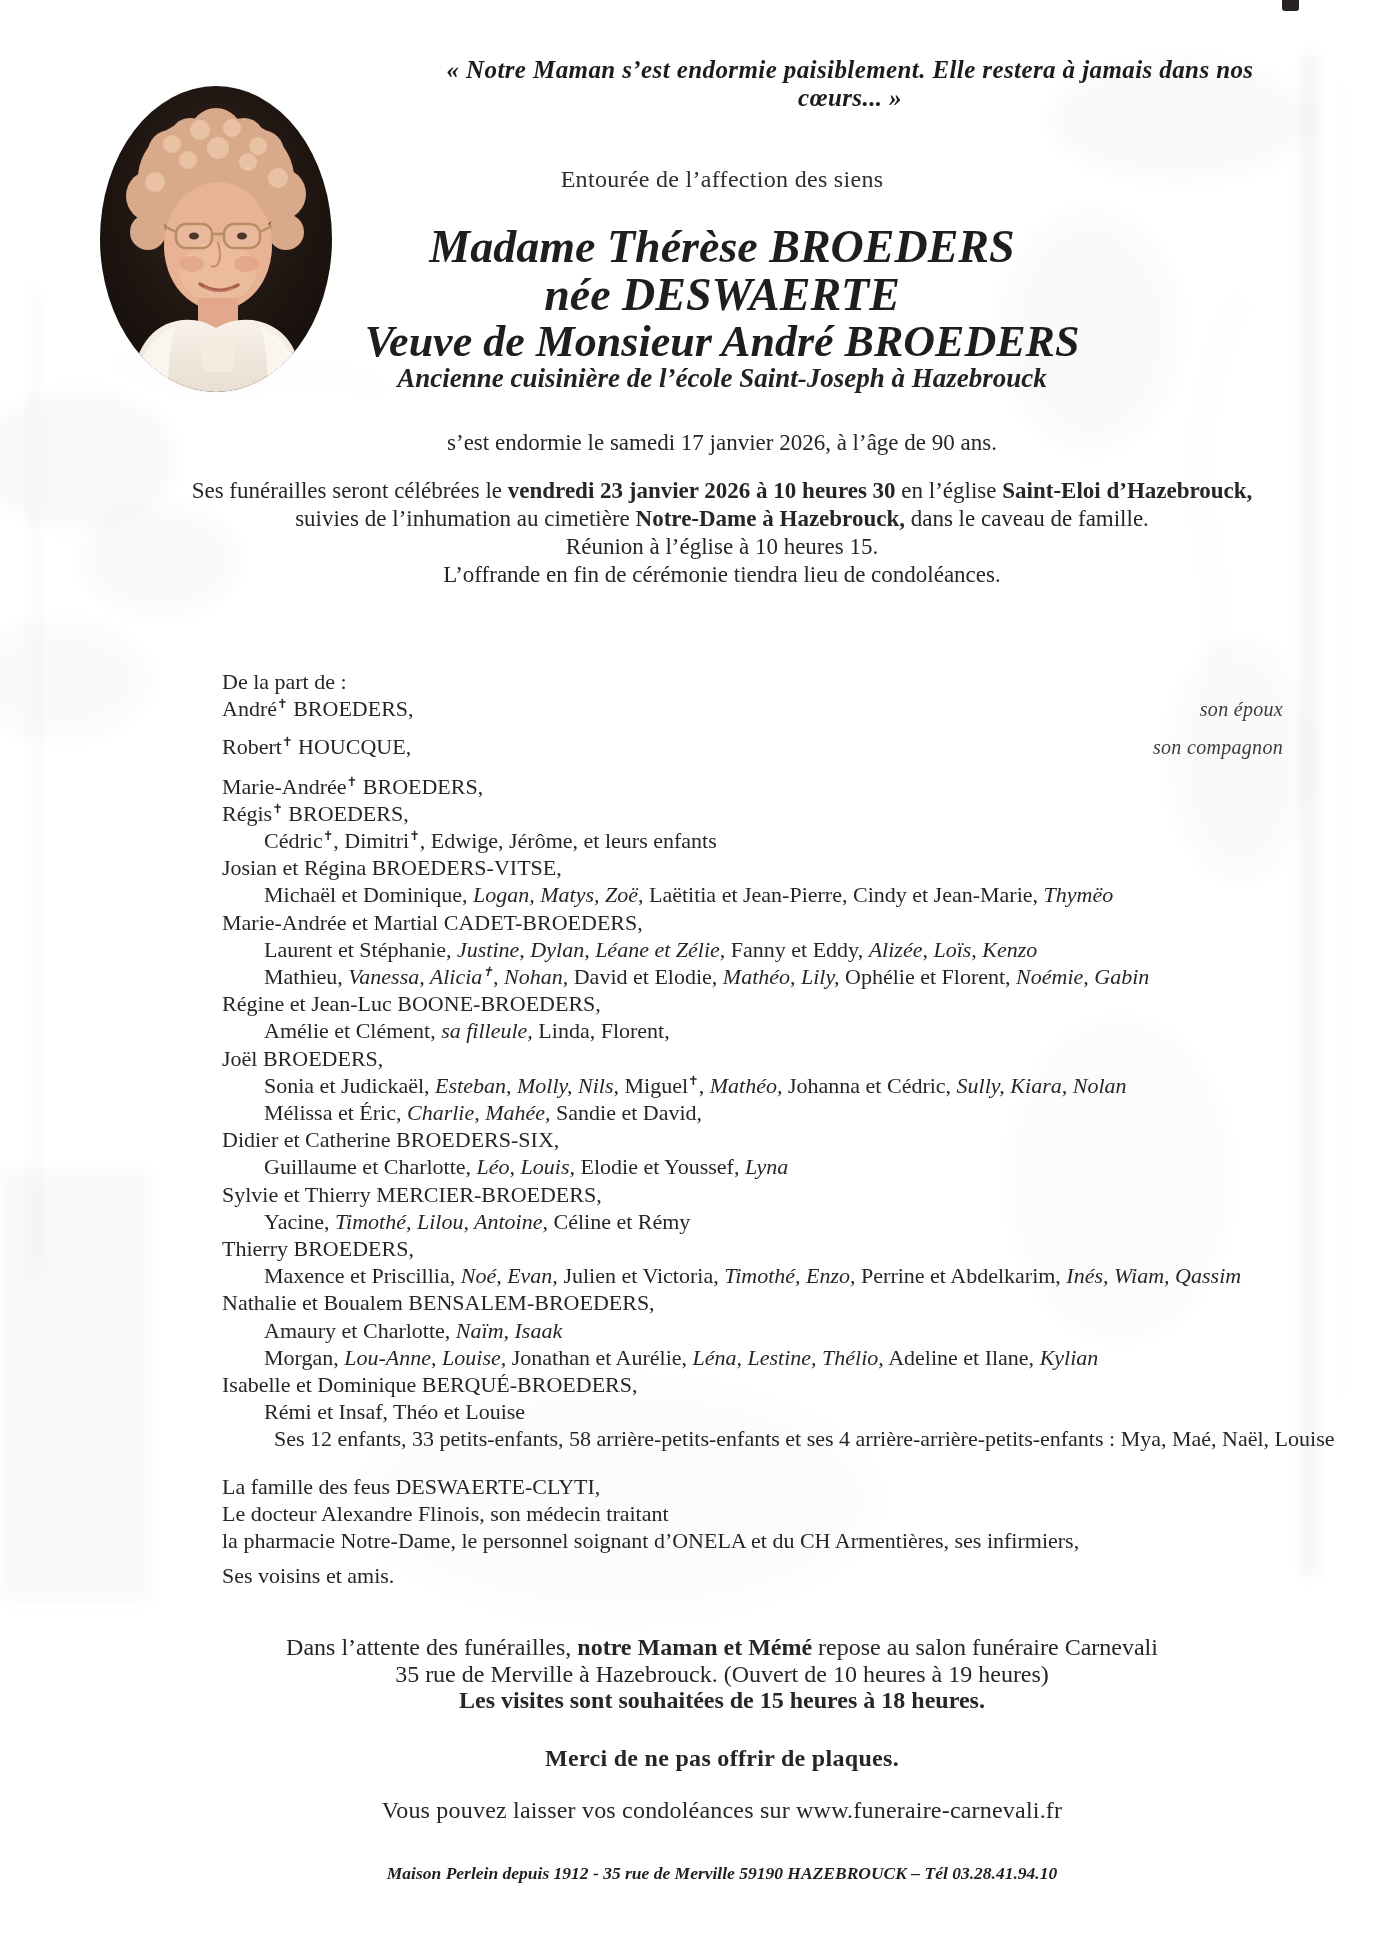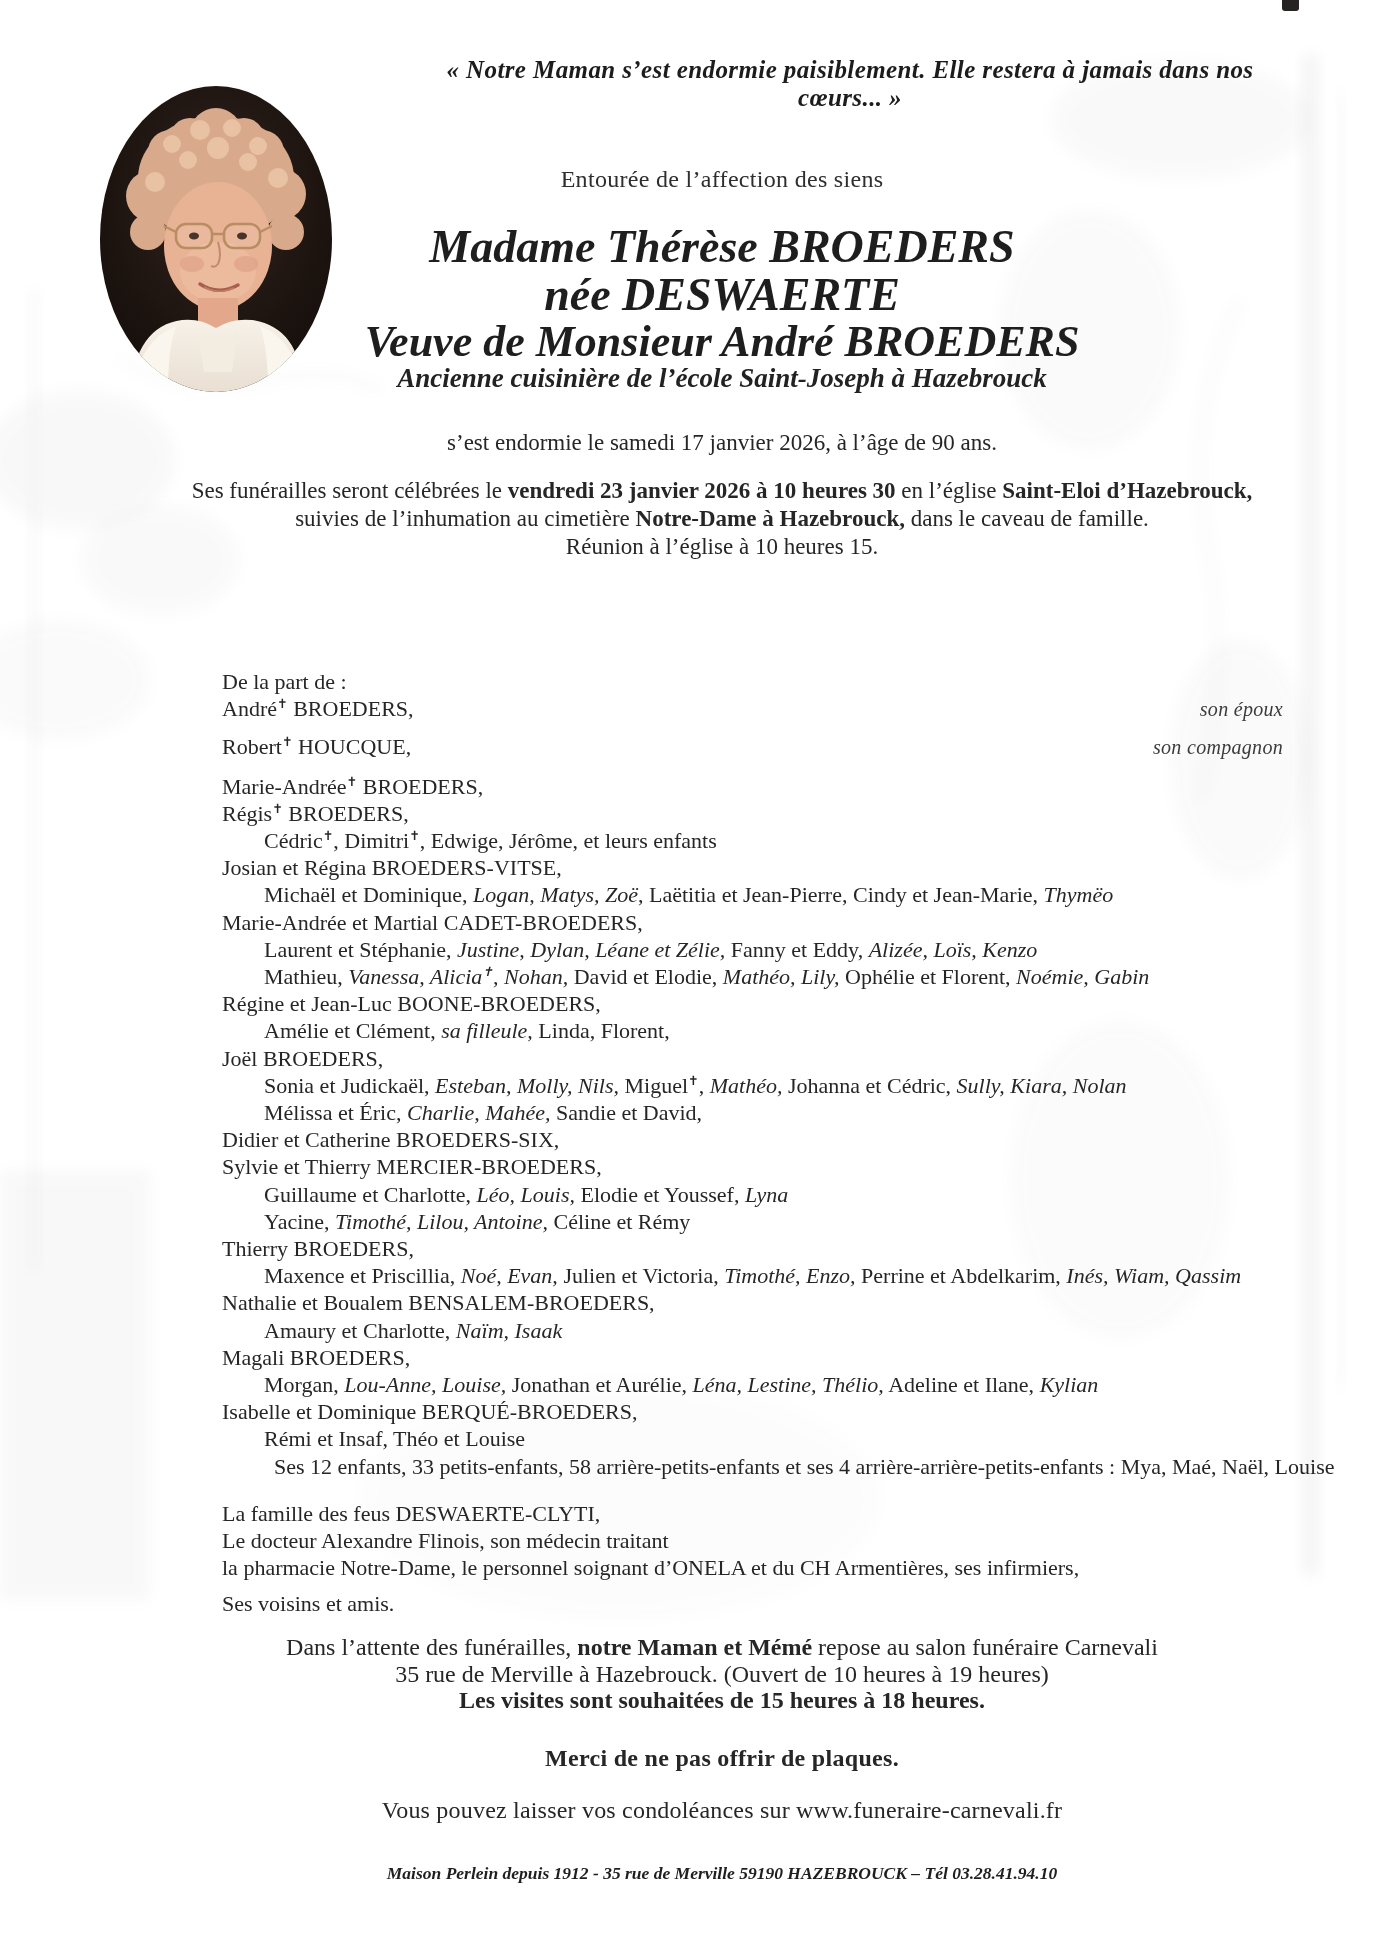--- a/index.html
+++ b/index.html
@@ -169,20 +169,21 @@
 <div class="content centered name name1">Madame Thérèse BROEDERS</div>
 <div class="content centered name name2">née DESWAERTE</div>
 <div class="content centered name name3">Veuve de Monsieur André BROEDERS</div>
 <div class="content centered subtitle">Ancienne cuisinière de l’école Saint-Joseph à Hazebrouck</div>
 <div class="content centered death">s’est endormie le samedi 17 janvier 2026, à l’âge de 90 ans.</div>
 
 <div class="content centered ceremony">
   <div><span>Ses funérailles seront célébrées le </span><span class="bd">vendredi 23 janvier 2026 à 10 heures 30</span><span> en l’église </span><span class="bd">Saint-Eloi d’Hazebrouck,</span></div>
   <div><span>suivies de l’inhumation au cimetière </span><span class="bd">Notre-Dame à Hazebrouck,</span><span> dans le caveau de famille.</span></div>
   <div>Réunion à l’église à 10 heures 15.</div>
+  <div>L’offrande en fin de cérémonie tiendra lieu de condoléances.</div>
 </div>
 
 <div class="content family">
   <div class="fam-heading">De la part de :</div>
   <div>
       <div class="fam-row"><span><span>André</span><span class="sup">✝</span><span> BROEDERS,</span></span><span class="right-label">son époux</span></div>
       <div class="fam-row" style="margin-top: 11px;"><span><span>Robert</span><span class="sup">✝</span><span> HOUCQUE,</span></span><span class="right-label">son compagnon</span></div>
       <div class="fam-row" style="margin-top: 12px;"><span><span>Marie-Andrée</span><span class="sup">✝</span><span> BROEDERS,</span></span></div>
       <div class="fam-row"><span><span>Régis</span><span class="sup">✝</span><span> BROEDERS,</span></span></div>
       <div class="fam-row ind1"><span><span>Cédric</span><span class="sup">✝</span><span>, Dimitri</span><span class="sup">✝</span><span>, Edwige, Jérôme, et leurs enfants</span></span></div>
@@ -190,28 +191,27 @@
       <div class="fam-row ind1"><span><span>Michaël et Dominique, </span><span class="it">Logan, Matys, Zoë</span><span>, Laëtitia et Jean-Pierre, Cindy et Jean-Marie, </span><span class="it">Thymëo</span></span></div>
       <div class="fam-row"><span><span>Marie-Andrée et Martial CADET-BROEDERS,</span></span></div>
       <div class="fam-row ind1"><span><span>Laurent et Stéphanie, </span><span class="it">Justine, Dylan, Léane et Zélie,</span><span> Fanny et Eddy, </span><span class="it">Alizée, Loïs, Kenzo</span></span></div>
       <div class="fam-row ind1"><span><span>Mathieu, </span><span class="it">Vanessa, Alicia</span><span class="it sup">✝</span><span class="it">, Nohan,</span><span> David et Elodie, </span><span class="it">Mathéo, Lily,</span><span> Ophélie et Florent, </span><span class="it">Noémie, Gabin</span></span></div>
       <div class="fam-row"><span><span>Régine et Jean-Luc BOONE-BROEDERS,</span></span></div>
       <div class="fam-row ind1"><span><span>Amélie et Clément, </span><span class="it">sa filleule,</span><span> Linda, Florent,</span></span></div>
       <div class="fam-row"><span><span>Joël BROEDERS,</span></span></div>
       <div class="fam-row ind1"><span><span>Sonia et Judickaël, </span><span class="it">Esteban, Molly, Nils,</span><span> Miguel</span><span class="sup">✝</span><span>, </span><span class="it">Mathéo,</span><span> Johanna et Cédric, </span><span class="it">Sully, Kiara, Nolan</span></span></div>
       <div class="fam-row ind1"><span><span>Mélissa et Éric, </span><span class="it">Charlie, Mahée,</span><span> Sandie et David,</span></span></div>
       <div class="fam-row"><span><span>Didier et Catherine BROEDERS-SIX,</span></span></div>
+      <div class="fam-row ind1"><span><span>Guillaume et Charlotte, </span><span class="it">Léo, Louis,</span><span> Elodie et Youssef, </span><span class="it">Lyna</span></span></div>
       <div class="fam-row"><span><span>Sylvie et Thierry MERCIER-BROEDERS,</span></span></div>
-      <div class="fam-row ind1"><span><span>Guillaume et Charlotte, </span><span class="it">Léo, Louis,</span><span> Elodie et Youssef, </span><span class="it">Lyna</span></span></div>
       <div class="fam-row ind1"><span><span>Yacine, </span><span class="it">Timothé, Lilou, Antoine,</span><span> Céline et Rémy</span></span></div>
       <div class="fam-row"><span><span>Thierry BROEDERS,</span></span></div>
       <div class="fam-row ind1"><span><span>Maxence et Priscillia, </span><span class="it">Noé, Evan,</span><span> Julien et Victoria, </span><span class="it">Timothé, Enzo,</span><span> Perrine et Abdelkarim, </span><span class="it">Inés, Wiam, Qassim</span></span></div>
       <div class="fam-row"><span><span>Nathalie et Boualem BENSALEM-BROEDERS,</span></span></div>
       <div class="fam-row ind1"><span><span>Amaury et Charlotte, </span><span class="it">Naïm, Isaak</span></span></div>
-      <div class="fam-row"><span><span>Magali BROEDERS,</span></span></div>
       <div class="fam-row ind1"><span><span>Morgan, </span><span class="it">Lou-Anne, Louise,</span><span> Jonathan et Aurélie, </span><span class="it">Léna, Lestine, Thélio,</span><span> Adeline et Ilane, </span><span class="it">Kylian</span></span></div>
       <div class="fam-row"><span><span>Isabelle et Dominique BERQUÉ-BROEDERS,</span></span></div>
       <div class="fam-row ind1"><span><span>Rémi et Insaf, Théo et Louise</span></span></div>
       <div class="fam-row indh"><span><span>Ses 12 enfants, 33 petits-enfants, 58 arrière-petits-enfants et ses 4 arrière-arrière-petits-enfants : Mya, Maé, Naël, Louise</span></span></div>
       <div class="fam-row" style="margin-top: 20px;"><span><span>La famille des feus DESWAERTE-CLYTI,</span></span></div>
       <div class="fam-row" style=""><span><span>Le docteur Alexandre Flinois, son médecin traitant</span></span></div>
       <div class="fam-row"><span><span>la pharmacie Notre-Dame, le personnel soignant d’ONELA et du CH Armentières, ses infirmiers,</span></span></div>
       <div class="fam-row" style="margin-top: 8px;"><span><span>Ses voisins et amis.</span></span></div>
     </div>
 </div>

